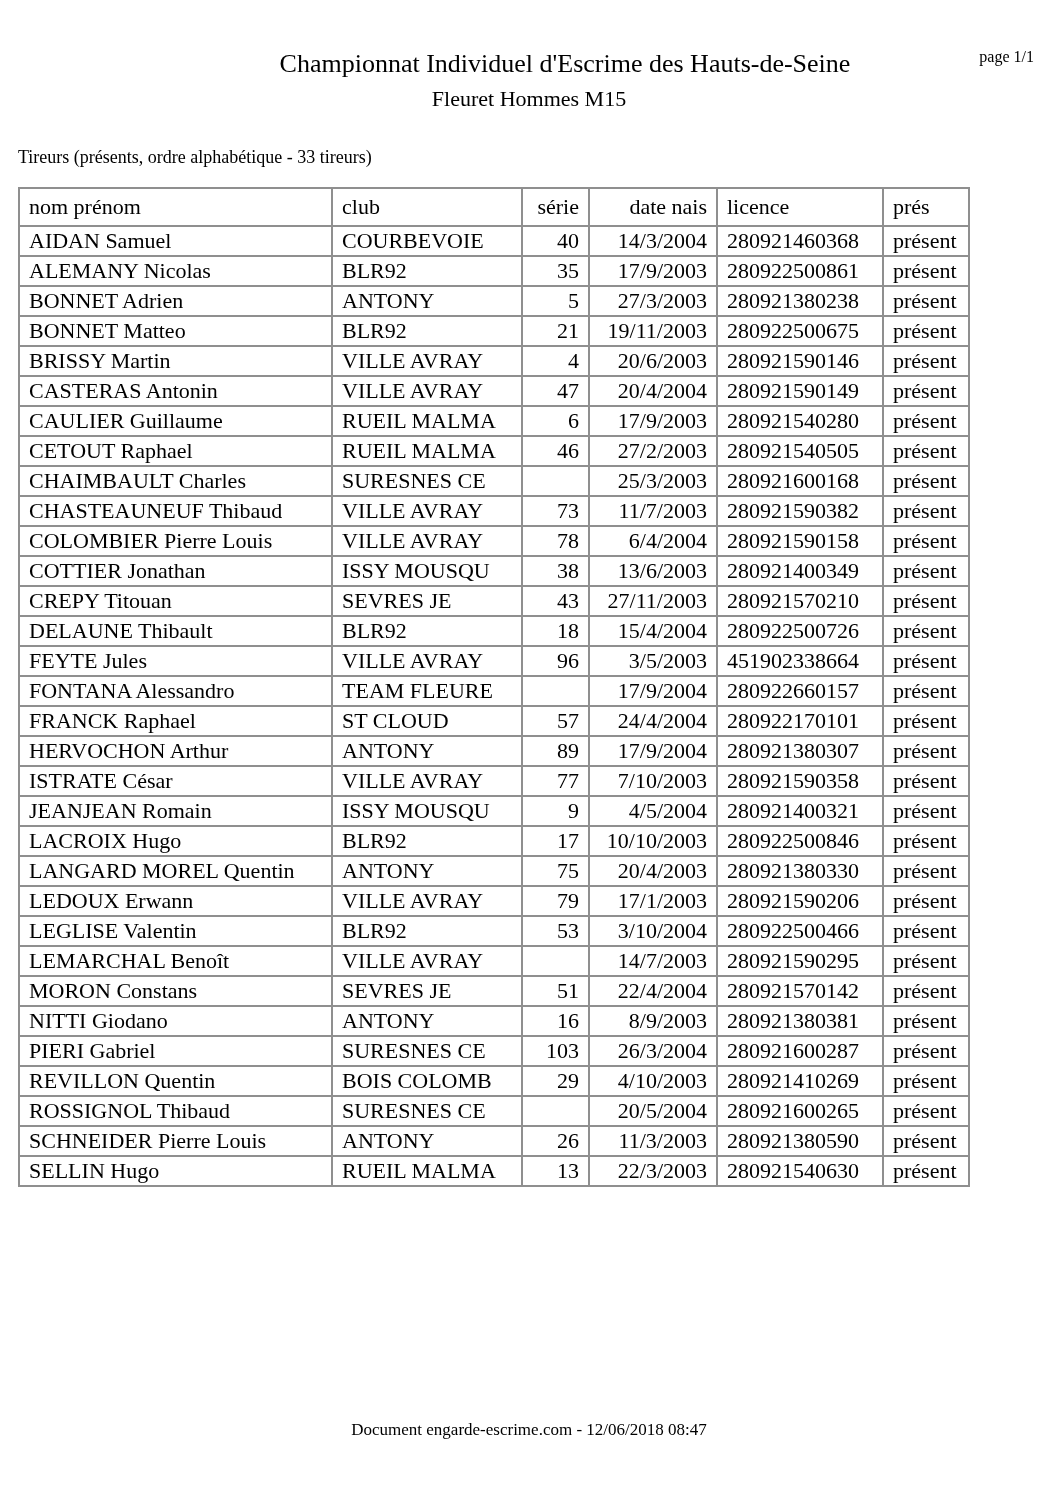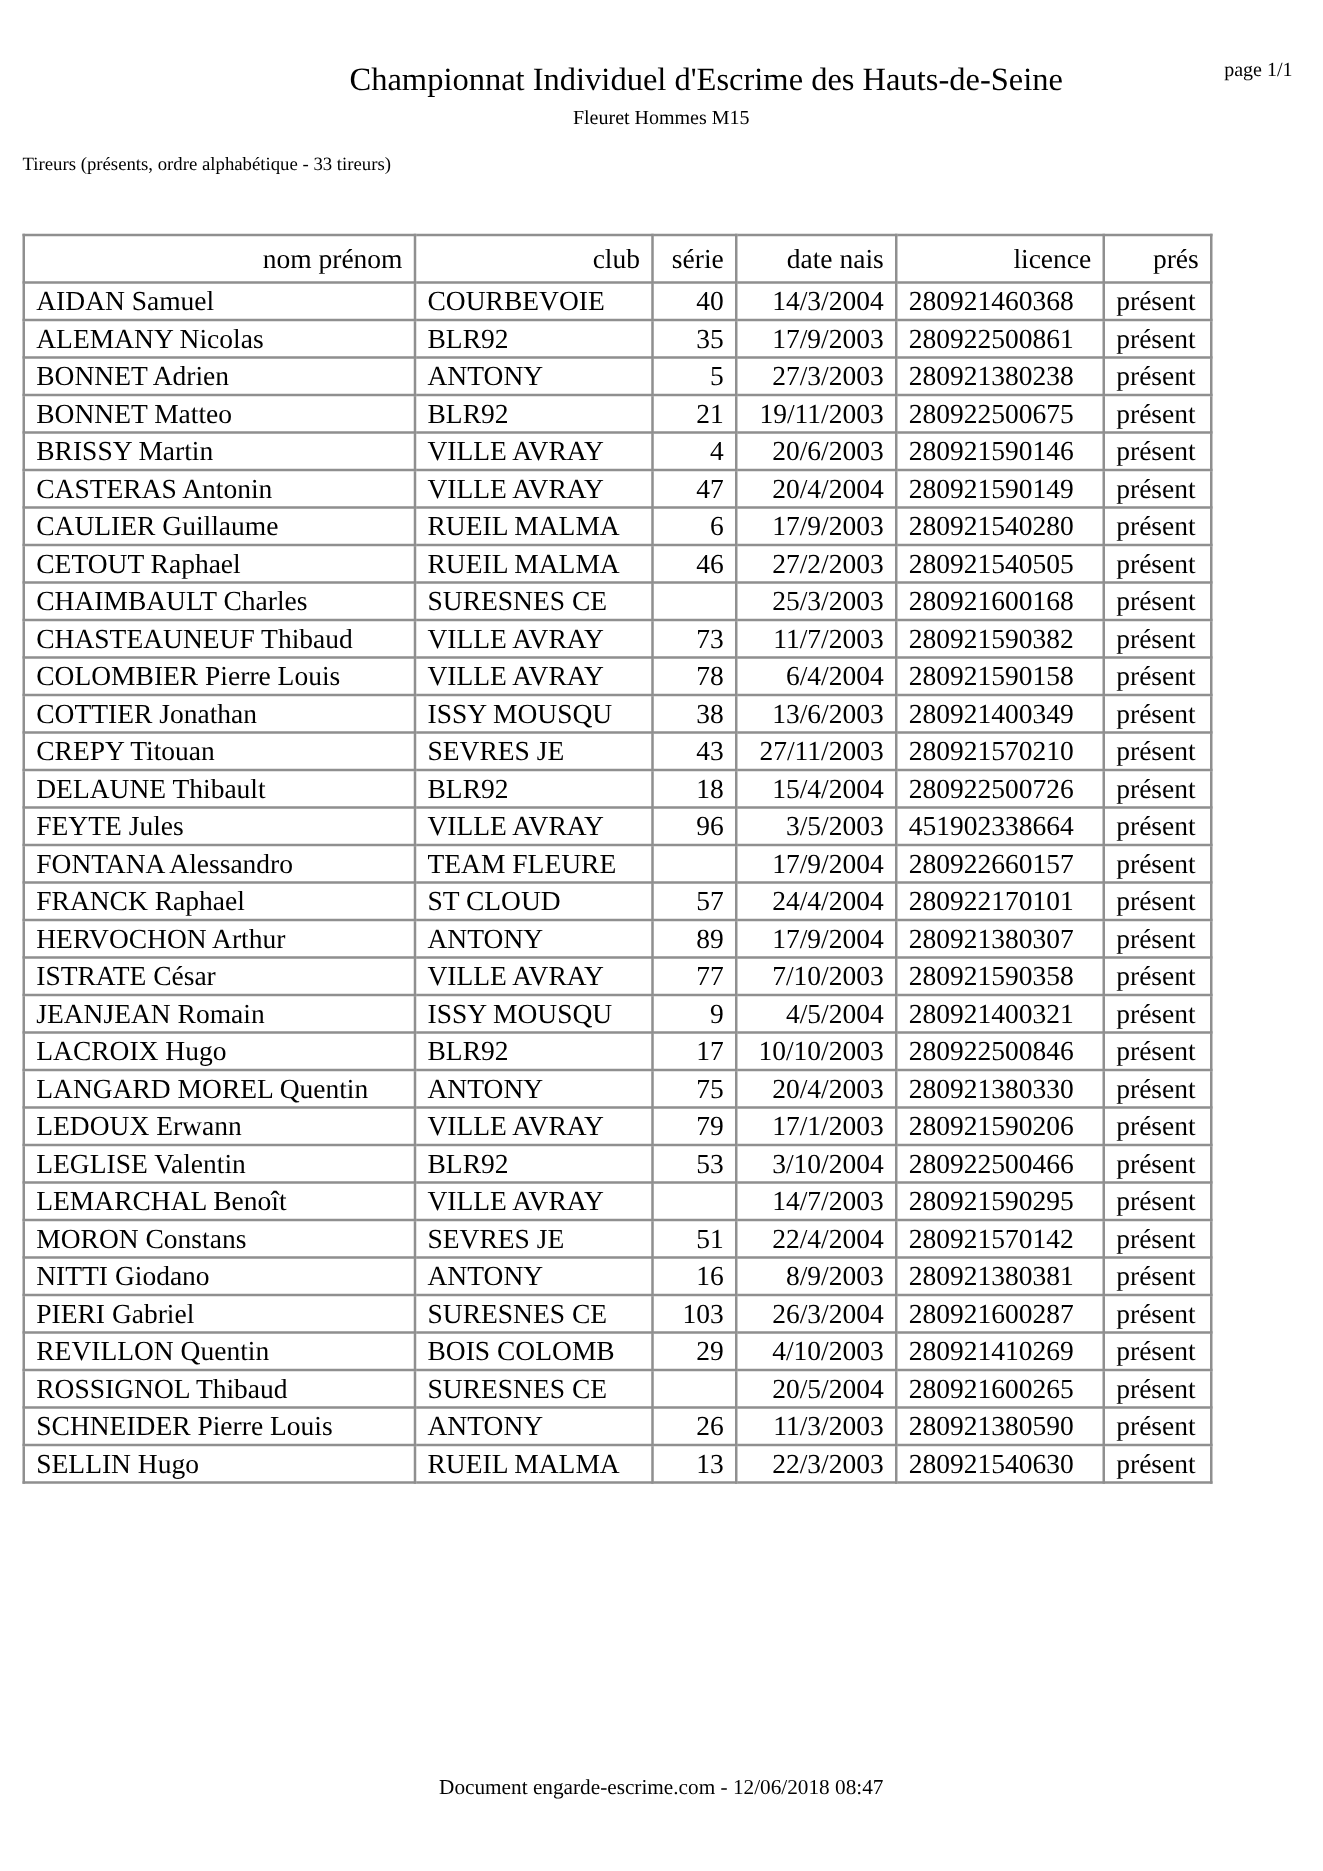--- a/index.html
+++ b/index.html
@@ -23,53 +23,53 @@
     font-size: 26px;
     line-height: 1.2;
     margin-left: 36px;
   }
   .doc-subtitle {
     position: absolute;
     top: 86px;
     left: 0;
     width: 100%;
     text-align: center;
-    font-size: 16px;
+    font-size: 22px;
   }
   .page-indicator {
     position: absolute;
     top: 48px;
     right: 24px;
     font-size: 16px;
   }
   .section-heading {
     position: absolute;
-    top: 124px;
+    top: 147px;
     left: 18px;
-    font-size: 15px;
+    font-size: 18px;
   }
   table.tireurs {
     position: absolute;
     top: 187px;
     left: 18px;
     border-collapse: collapse;
     table-layout: fixed;
     width: 950px;
     font-size: 22px;
   }
   table.tireurs th,
   table.tireurs td {
     border: 2px solid #8f8f8f;
     padding: 0 9px;
     overflow: hidden;
     white-space: nowrap;
     font-weight: normal;
     vertical-align: middle;
   }
-  table.tireurs th { height: 36px; text-align: right; }
+  table.tireurs th { height: 36px; }
   table.tireurs td { height: 28px; }
   .c0, .c1, .c4, .c5 { text-align: left; }
   .c2, .c3 { text-align: right; }
   .doc-footer {
     position: absolute;
     top: 1420px;
     left: 0;
     width: 100%;
     text-align: center;
     font-size: 17px;

